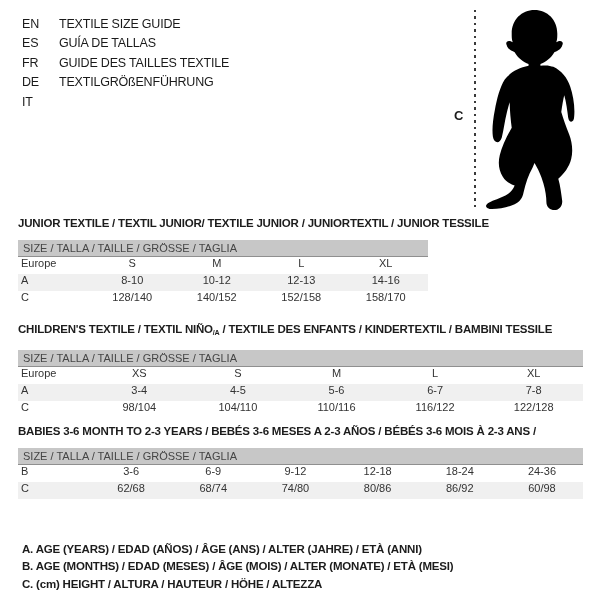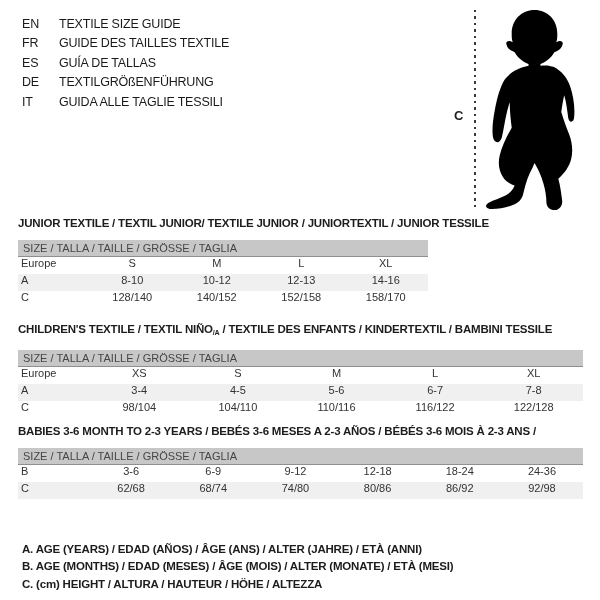--- a/index.html
+++ b/index.html
@@ -50,34 +50,33 @@
 <body style="--page-bg: #ffffff; --bar-bg: #c7c7c7; --bar-border: #8f8f8f; --alt-bg: #f0f0f0; --silhouette: #000000;">
 
 <div class="page">
 
   <div class="lang-block">
       <div class="lang-row">
         <span class="lang-code">EN</span>
         <span class="lang-label">TEXTILE SIZE GUIDE</span>
       </div>
       <div class="lang-row">
+        <span class="lang-code">ES</span>
+        <span class="lang-label">GUÍA DE TALLAS</span>
+      </div>
+      <div class="lang-row">
         <span class="lang-code">FR</span>
         <span class="lang-label">GUIDE DES TAILLES TEXTILE</span>
       </div>
       <div class="lang-row">
-        <span class="lang-code">ES</span>
-        <span class="lang-label">GUÍA DE TALLAS</span>
-      </div>
-      <div class="lang-row">
         <span class="lang-code">DE</span>
         <span class="lang-label">TEXTILGRÖßENFÜHRUNG</span>
       </div>
       <div class="lang-row">
         <span class="lang-code">IT</span>
-        <span class="lang-label">GUIDA ALLE TAGLIE TESSILI</span>
       </div>
     </div>
 
   <div class="figure">
     <span class="measure-label">C</span>
     <div class="measure-line"></div>
     <svg class="silhouette" viewBox="0 0 115 207" preserveAspectRatio="none" aria-hidden="true">
       <path d="M57,2
         C44,2 34,12 34,26 C34,29 34,32 35,35
         C31,32 27,34 29,38 C30,42 34,44 37,45
@@ -178,21 +177,21 @@
           <span class="tcell">18-24</span>
           <span class="tcell">24-36</span>
         </div>
         <div class="trow alt">
           <span class="tlabel">C</span>
           <span class="tcell">62/68</span>
           <span class="tcell">68/74</span>
           <span class="tcell">74/80</span>
           <span class="tcell">80/86</span>
           <span class="tcell">86/92</span>
-          <span class="tcell">92/98</span>
+          <span class="tcell">60/98</span>
         </div>
       </div>
   </section>
 
   <div class="notes">
       <div class="note-line">A. AGE (YEARS) / EDAD (AÑOS) / ÂGE (ANS) / ALTER (JAHRE) / ETÀ (ANNI)</div>
       <div class="note-line">B. AGE (MONTHS) / EDAD (MESES) / ÂGE (MOIS) / ALTER (MONATE) / ETÀ (MESI)</div>
       <div class="note-line">C. (cm) HEIGHT / ALTURA / HAUTEUR / HÖHE / ALTEZZA</div>
     </div>
 

